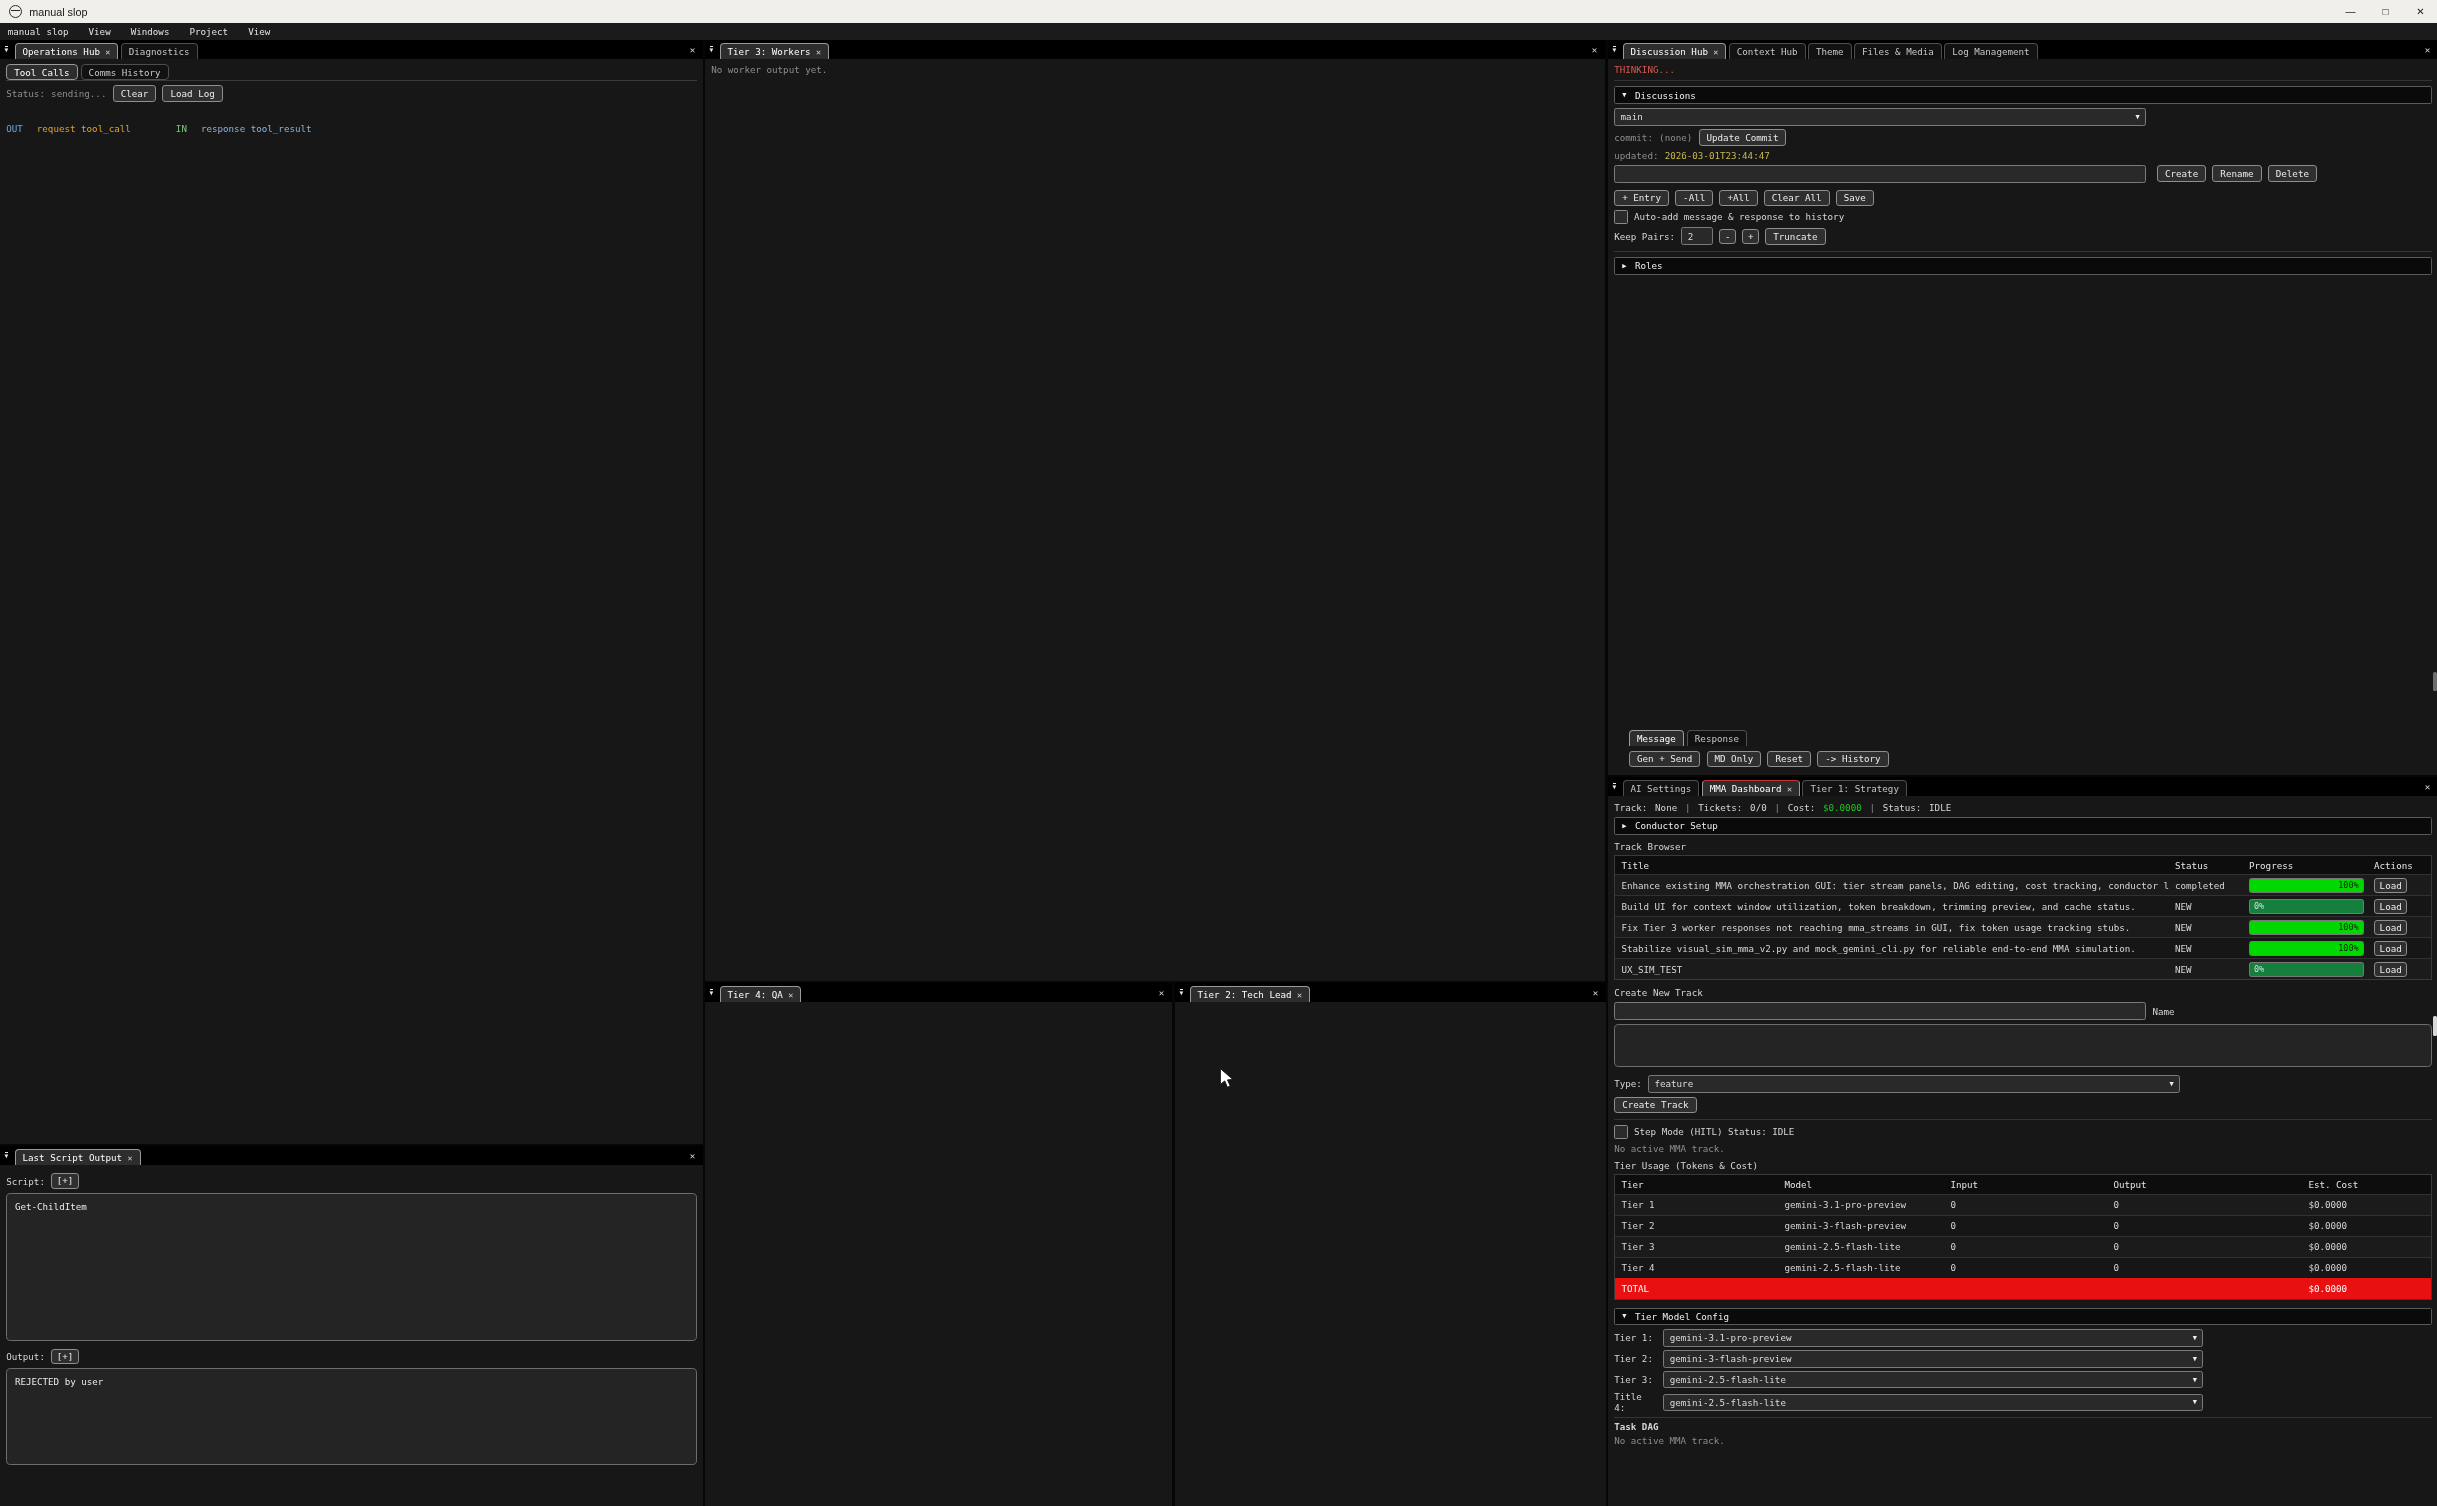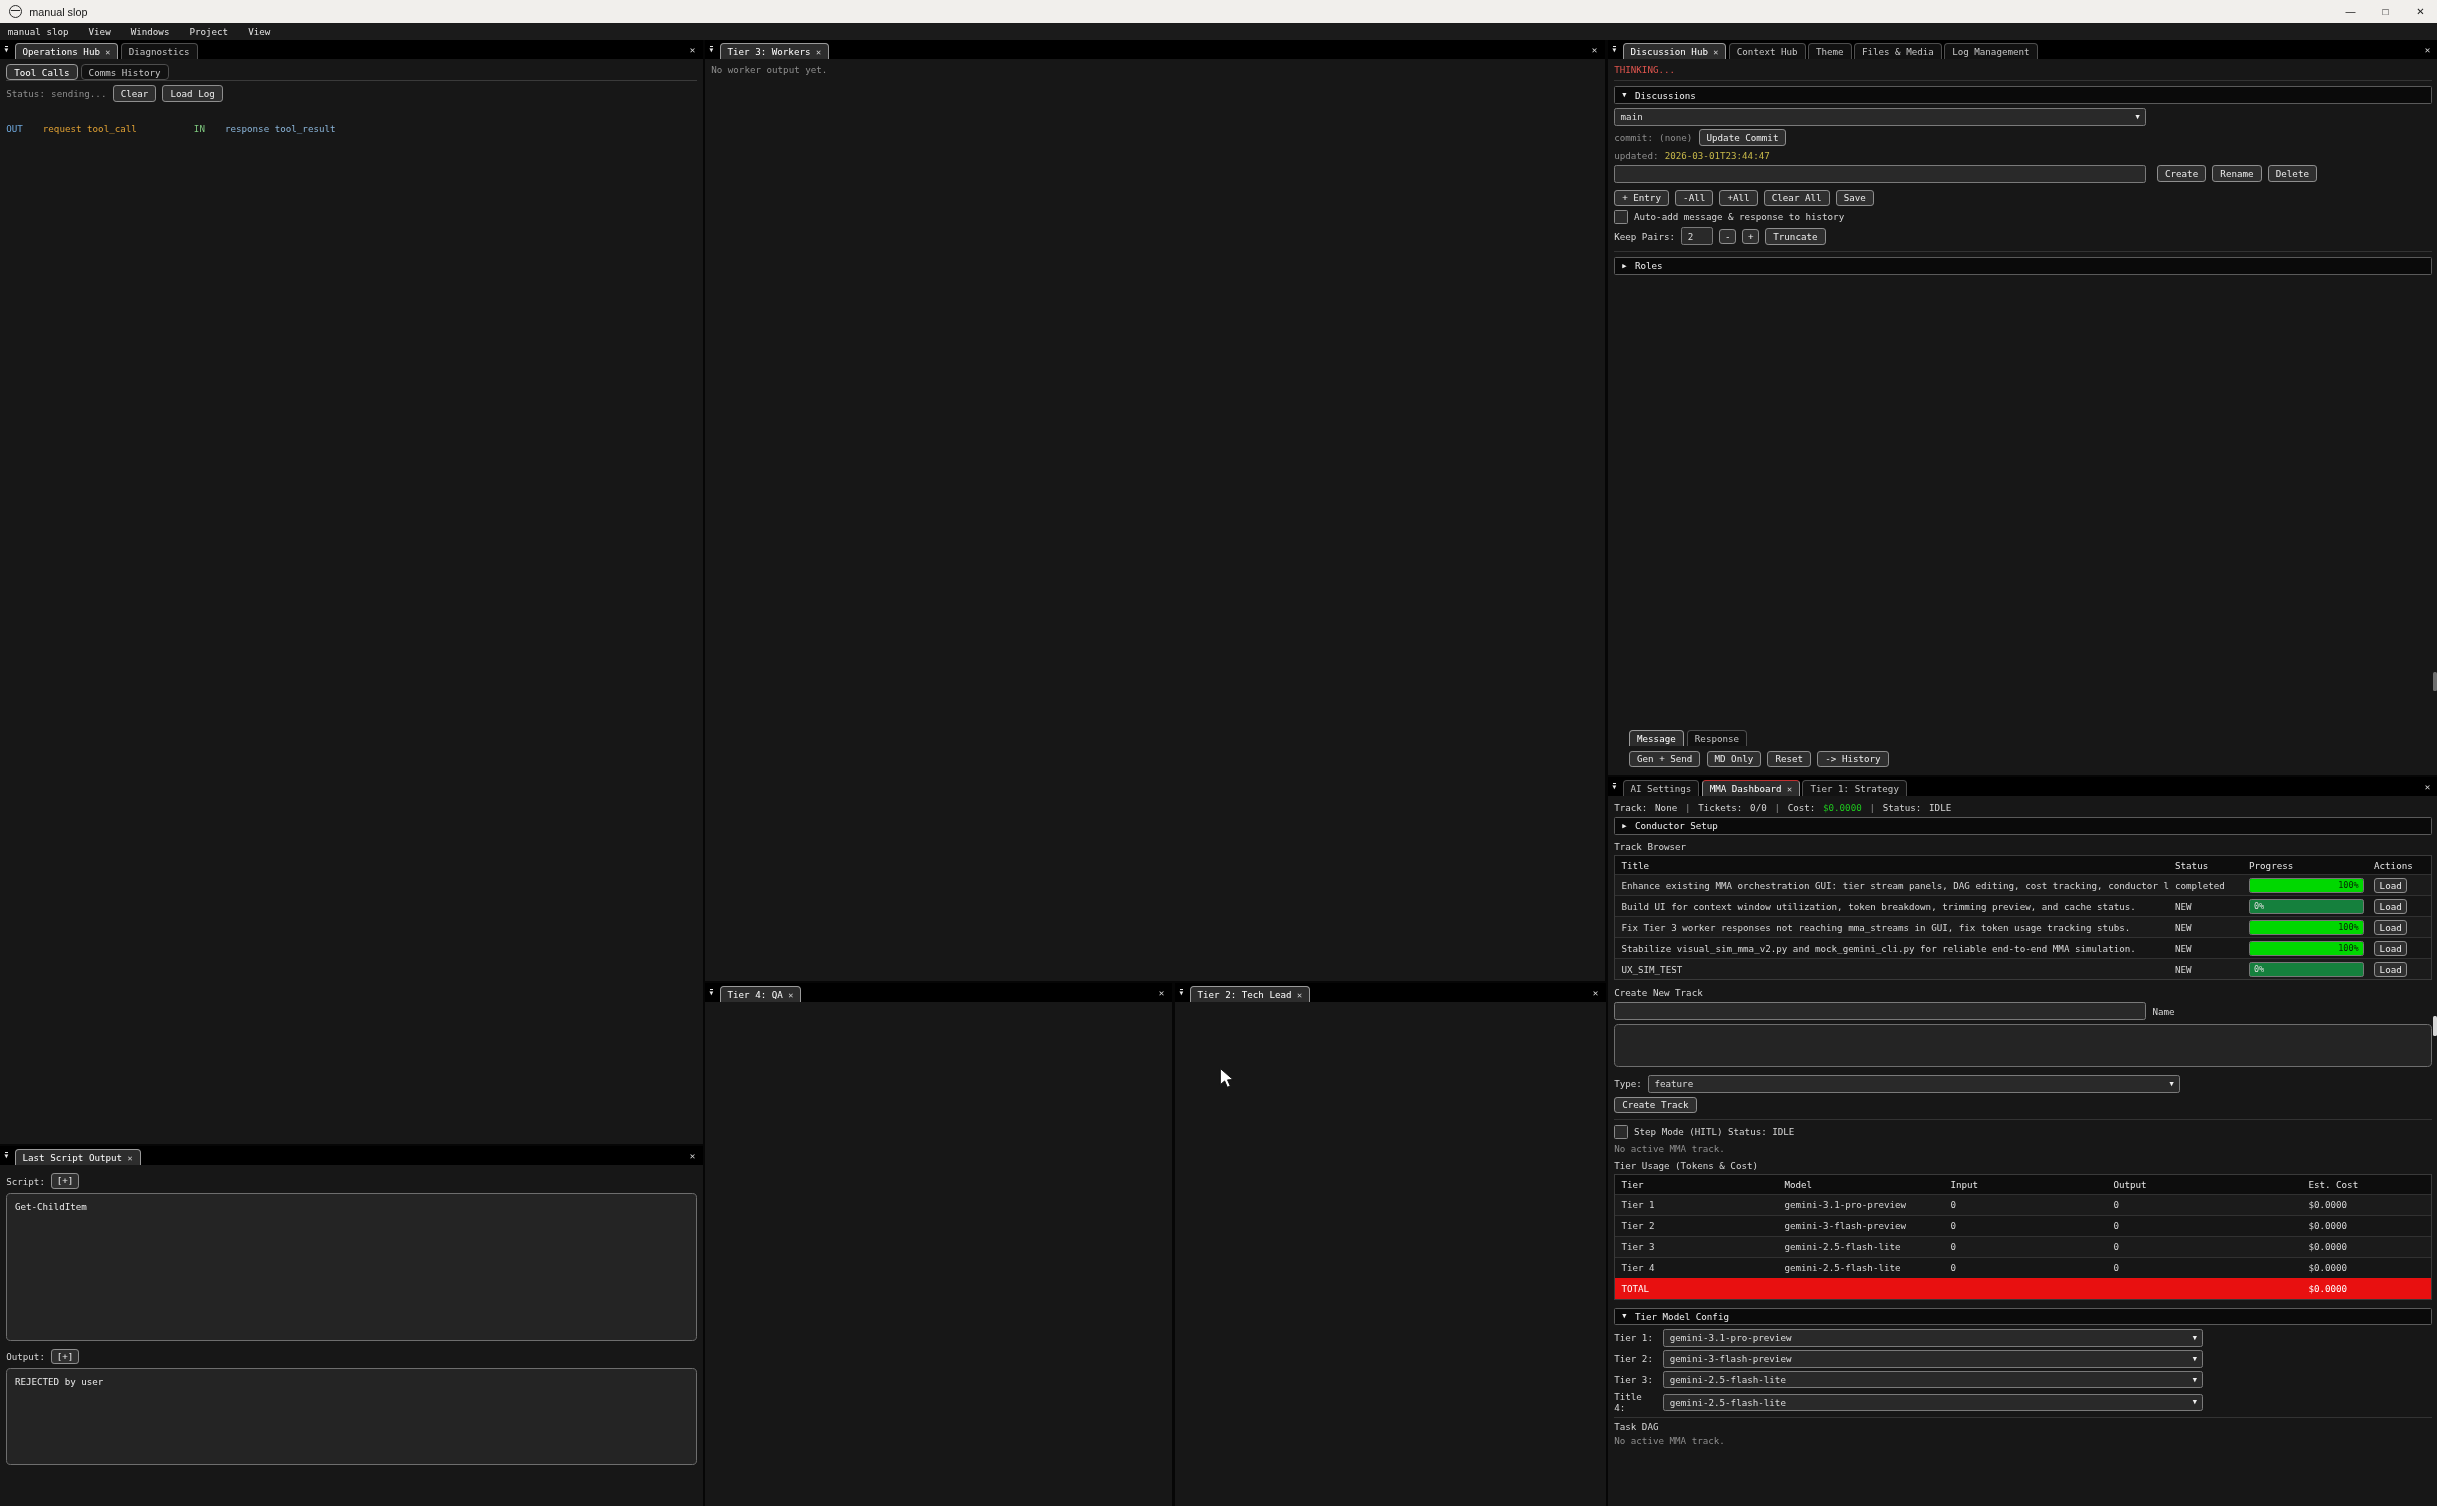--- a/index.html
+++ b/index.html
@@ -124,21 +124,21 @@
         <div class="tab" style="border-radius:3.9px;border-bottom:0.8px solid #4e4e4e;">
           <span>Comms History</span>
         </div>
       </div>
       <div class="row">
         <span class="muted">Status:</span>
         <span class="muted">sending...</span>
         <span class="btn">Clear</span>
         <span class="btn">Load Log</span>
       </div>
-      <div class="row" style="margin-top:21px;gap:20px;">
+      <div class="row" style="margin-top:21px;gap:14px;">
         <span class="lg-out">OUT</span>
         <span class="lg-req">request tool_call</span>
         <span style="width:17px;"></span>
         <span class="lg-in">IN</span>
         <span class="lg-resp">response tool_result</span>
       </div>
     </div>
   </div>
 
   <div class="panel" style="left:0;top:1146px;width:703px;height:360px;">
@@ -491,21 +491,21 @@
         </div>
       </div>
       <div class="row" style="margin:3.1px 0;">
         <span style="width:43px;flex:none;">Title 4:</span>
         <div class="selectbox" style="width:540px;">
           <span>gemini-2.5-flash-lite</span>
           <span class="selarrow">▼</span>
         </div>
       </div>
       <div class="divline" style="margin:3.1px 0;"></div>
-      <div style="margin:3.1px 0;">Task DAG</div>
+      <div style="margin:3.1px 0;font-weight:bold;">Task DAG</div>
       <div class="muted">No active MMA track.</div>
     </div>
     <div class="sb" style="right:0.8px;top:239px;height:20px;background:#d8d8d8;"></div>
   </div>
 
   <svg class="cursor" width="20" height="23" viewBox="0 0 26 30">
     <path d="M3 2 L3 23 L8.6 18.2 L12.2 26.5 L16 24.8 L12.4 16.8 L19.6 16.4 Z" fill="#ffffff" stroke="#111" stroke-width="1.3"></path>
   </svg>
 
 </div>

